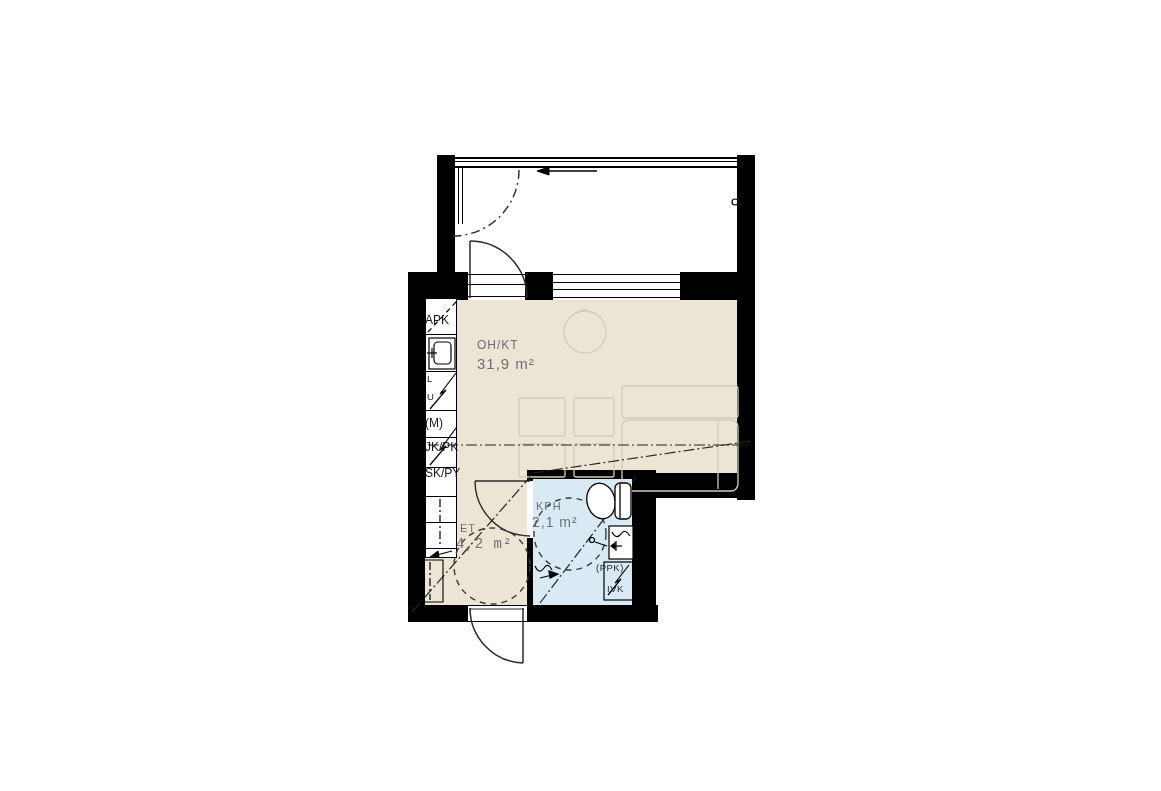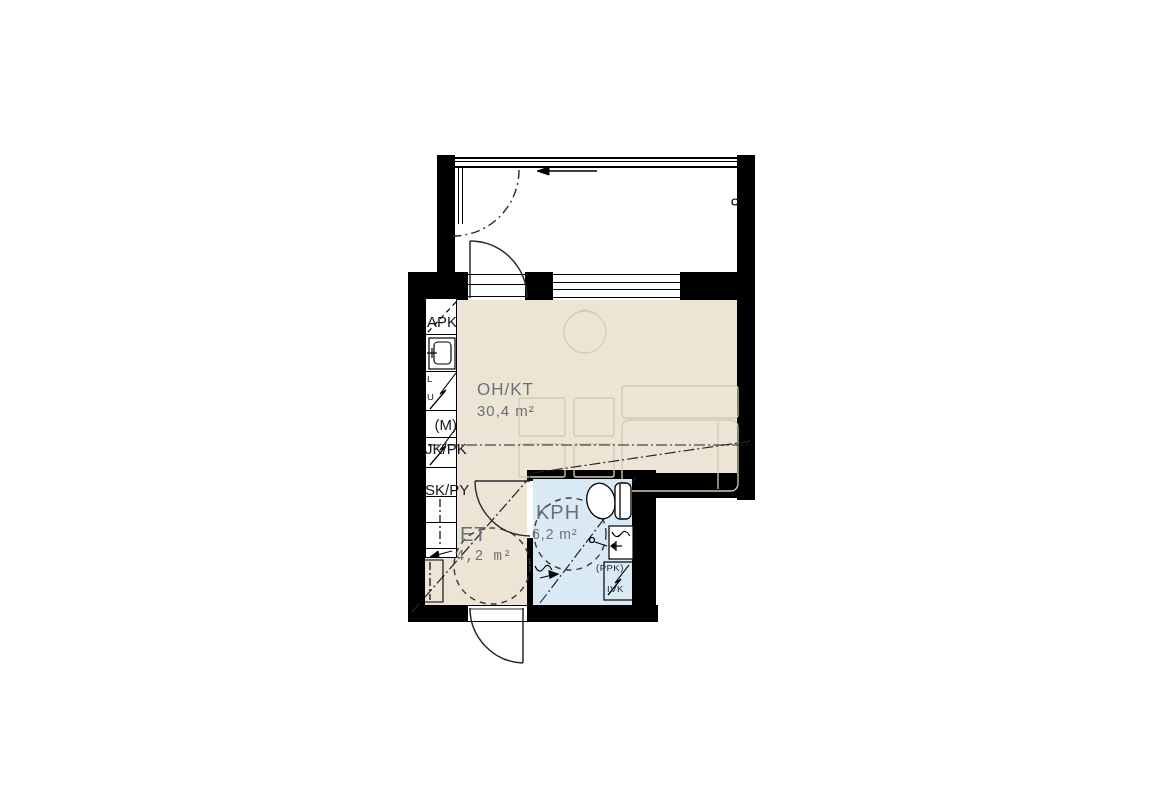--- a/index.html
+++ b/index.html
@@ -10,25 +10,25 @@
   .floor-living{background:#ece4d5;}
   .floor-bath{background:#d9eaf5;}
   .kbox{position:absolute;left:425px;width:32px;background:#fff;border:1px solid #000;box-sizing:border-box;}
   .gap{position:absolute;background:#fff;}
   .win{position:absolute;background:#fff;border-top:1.5px solid #000;border-bottom:1.5px solid #000;box-sizing:border-box;}
   .win .mid{position:absolute;left:0;right:0;height:1px;background:#000;}
   .rail{position:absolute;background:#000;}
   .hatch{position:absolute;background:repeating-linear-gradient(90deg,#000 0 1px,transparent 1px 4px);}
   svg.overlay{position:absolute;left:0;top:0;pointer-events:none;}
   .lbl{position:absolute;color:#6b7076;letter-spacing:1px;line-height:1.3;white-space:nowrap;}
-  .lbl .big{font-size:17px;margin-top:41px;}
+  .lbl .big{font-size:12px;}
   .lbl .area{font-size:15px;}
-  .roomsm{font-size:20px;}
+  .roomsm{font-size:11px;}
   .areasm{font-size:14px;}
-  .app{position:absolute;left:425px;width:32px;text-align:right;font-size:15px;color:#16161c;
+  .app{position:absolute;left:425px;width:32px;text-align:left;font-size:12px;color:#16161c;
        letter-spacing:0;white-space:nowrap;}
   .appl{position:absolute;font-size:9.5px;color:#16161c;white-space:nowrap;}
   .bathlbl{position:absolute;font-size:9.5px;color:#26262e;letter-spacing:.5px;white-space:nowrap;}
 </style>
 </head>
 <body>
 
 <div id="canvas">
 
   <div class="floor floor-living" style="left:425px;top:300px;width:313px;height:173px;"></div>
@@ -162,34 +162,34 @@
       <line x1="595" y1="542" x2="607" y2="546"></line>
     </g>
     <g stroke="#000" fill="none" stroke-width="1.2">
       <rect x="604" y="562" width="29" height="38"></rect>
       <polyline points="608,595 621,579 615,583 629,565"></polyline>
     </g>
   </svg>
 
   <div class="lbl" style="left:477px;top:338px;">
     <div class="big">OH/KT</div>
-    <div class="area">30,4 m²</div>
+    <div class="area">31,9 m²</div>
   </div>
   <div class="lbl" style="left:460px;top:521px;">
     <div class="roomsm">ET</div>
     <div class="areasm" style="margin-left:-4px;font-family:Liberation Mono, monospace;">4,2 m²</div>
   </div>
   <div class="lbl" style="left:536px;top:499px;">
     <div class="roomsm">KPH</div>
-    <div class="areasm" style="margin-left:-4px;">6,2 m²</div>
+    <div class="areasm" style="margin-left:-4px;">2,1 m²</div>
   </div>
 
   <div class="app" style="top:313px;">APK</div>
   <div class="appl" style="left:427px;top:373px;">L</div>
   <div class="appl" style="left:427px;top:391px;">U</div>
   <div class="app" style="top:416px;">(M)</div>
   <div class="app" style="top:440px;">JK/PK</div>
-  <div class="app" style="top:481px;">SK/PY</div>
+  <div class="app" style="top:466px;">SK/PY</div>
 
   <div class="bathlbl" style="left:596px;top:562px;">(PPK)</div>
   <div class="bathlbl" style="left:607px;top:583px;">IVK</div>
 
 </div>
 
 </body></html>

